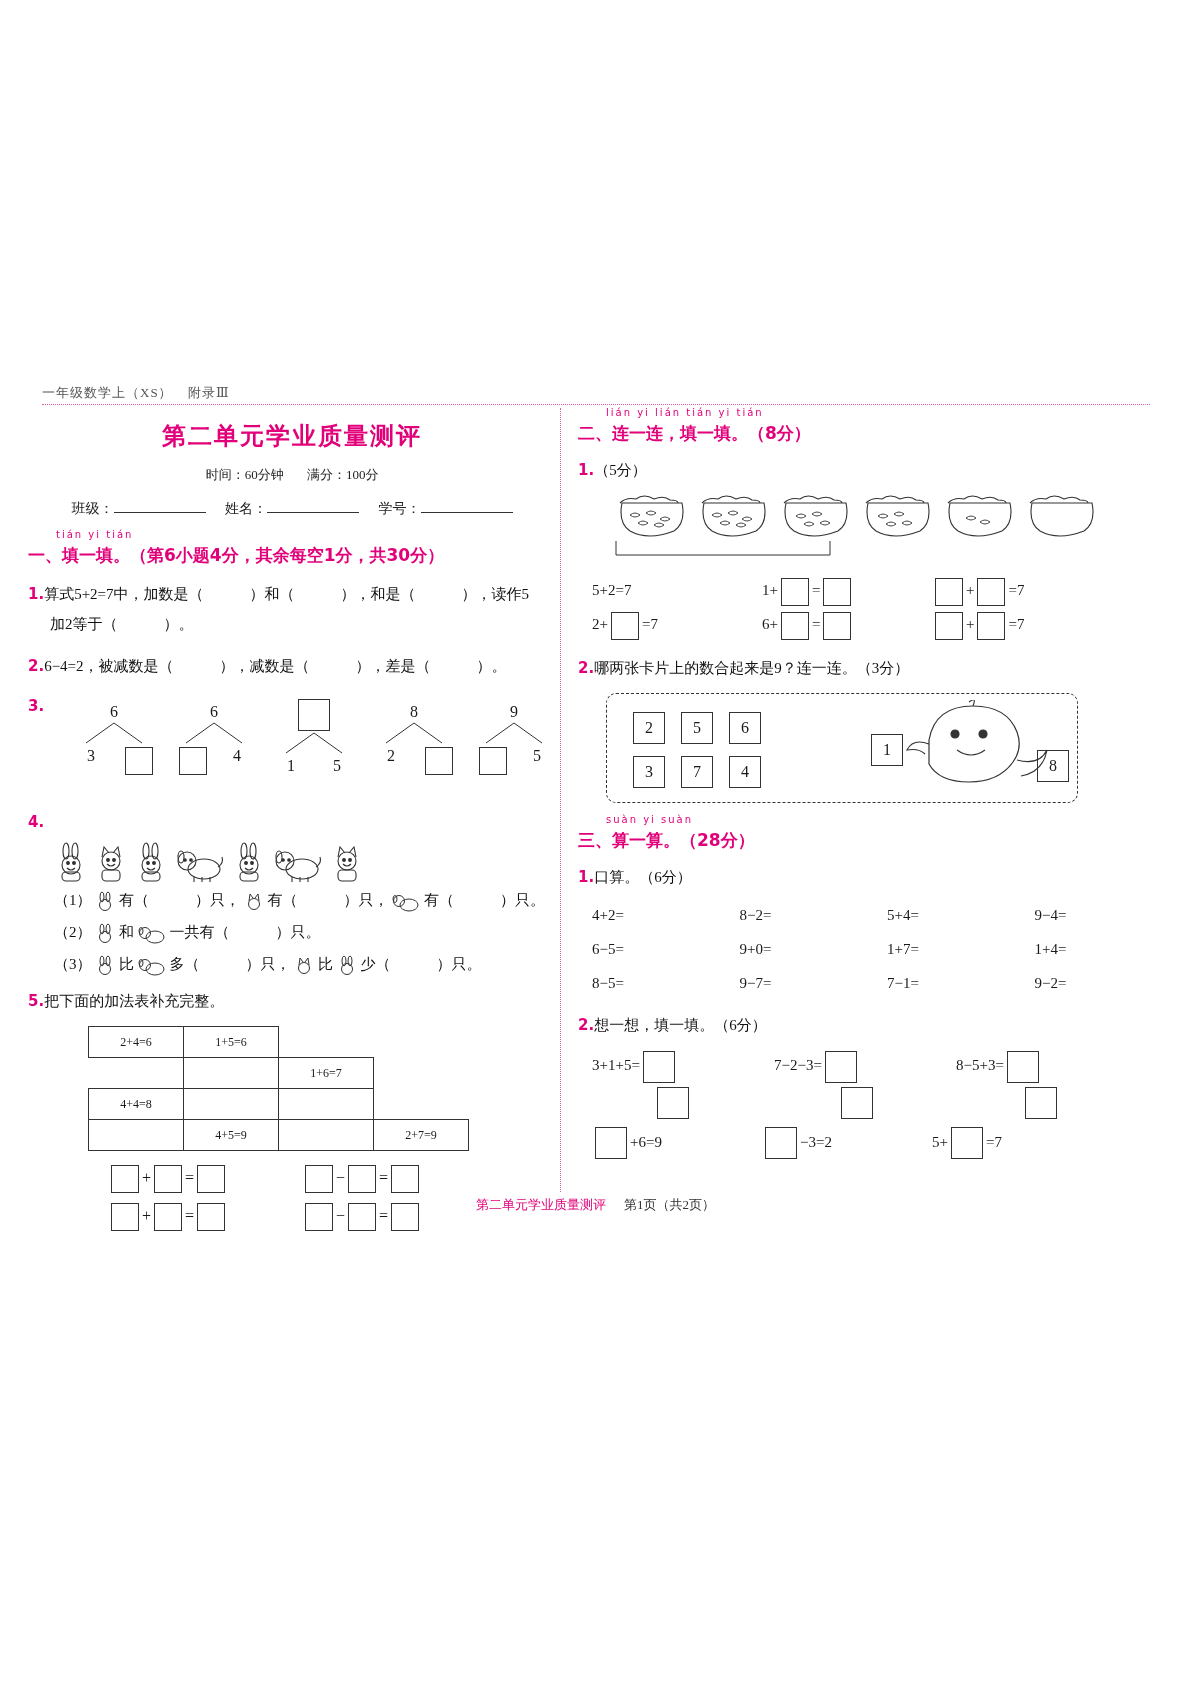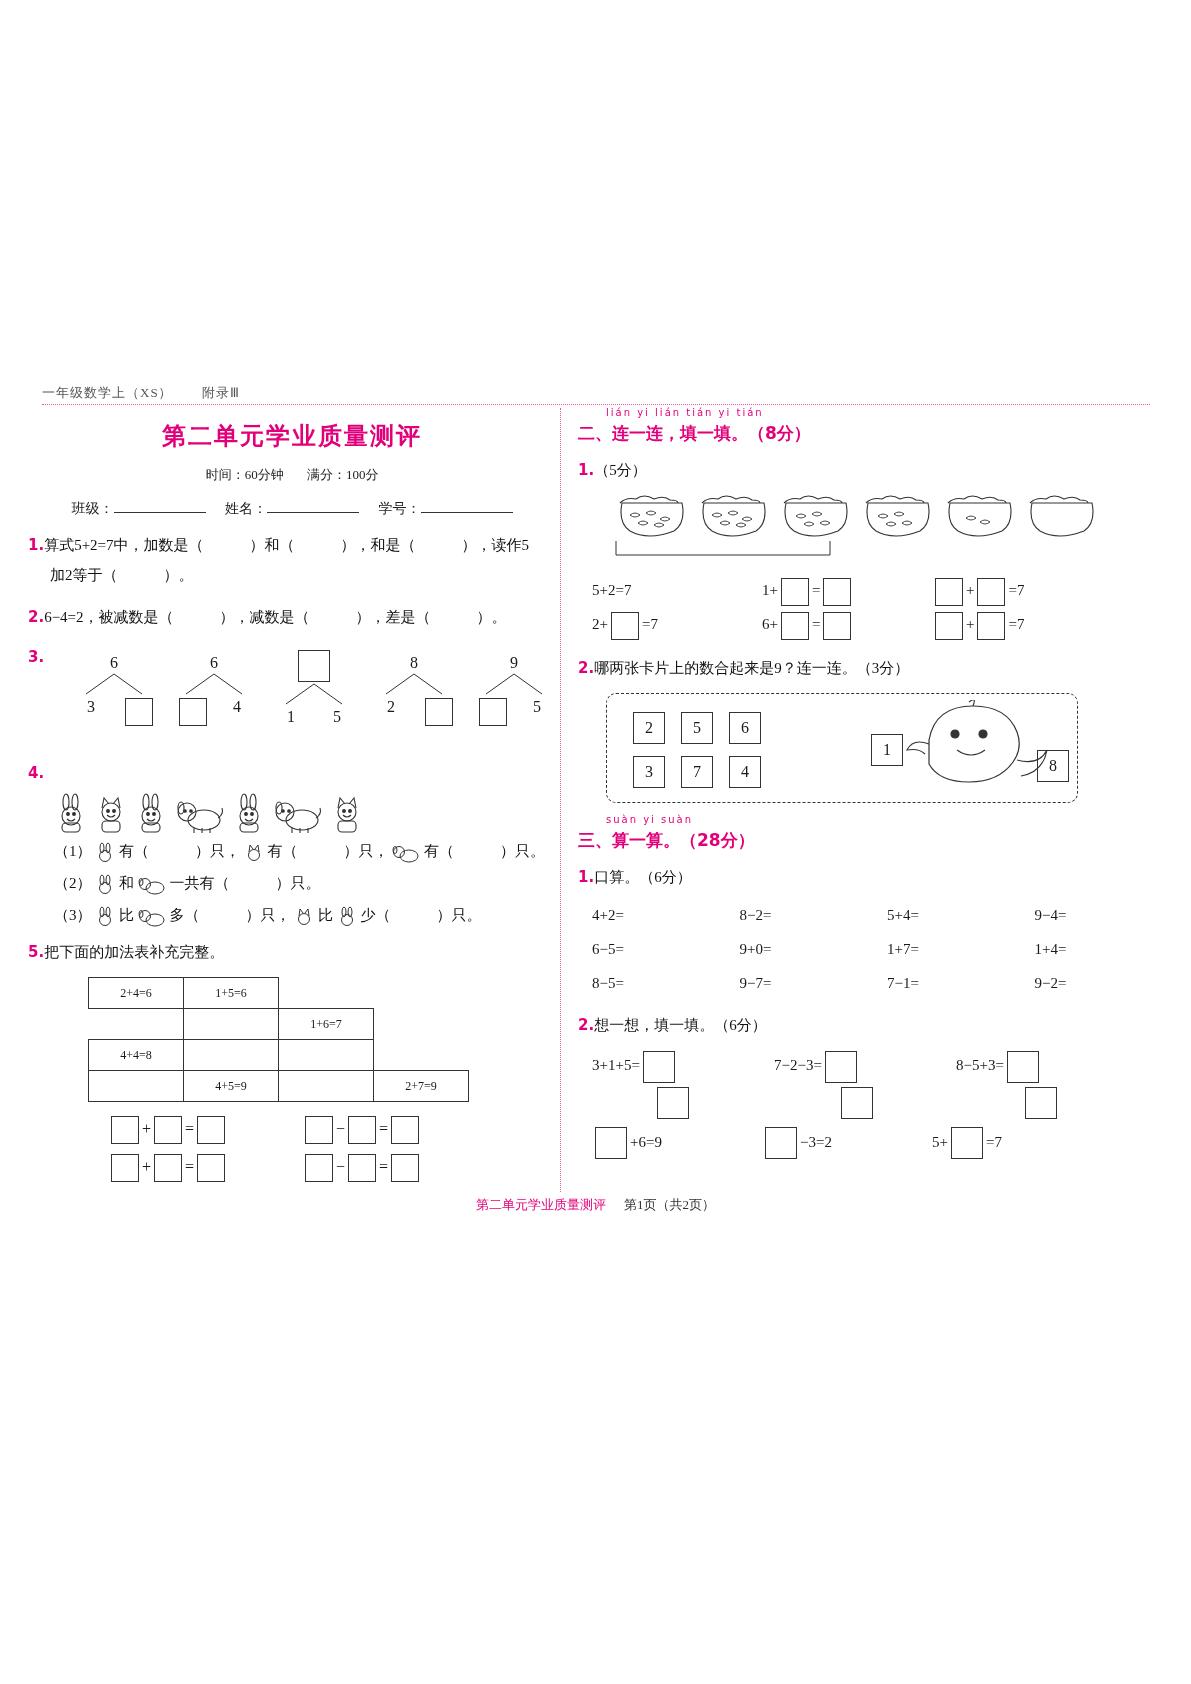--- a/index.html
+++ b/index.html
@@ -12,21 +12,21 @@
     overflow:hidden;
   }
   .page{position:absolute;left:0;top:0;width:1191px;height:1684px;}
 
   
   .hdr{
     position:absolute;left:42px;top:384px;width:1108px;
     font-size:13px;color:#555;
   }
   .hdr .t1{letter-spacing:1px;}
-  .hdr .t2{margin-left:26px;letter-spacing:1px;font-family:Liberation Mono, monospace;}
+  .hdr .t2{margin-left:12px;letter-spacing:1px;}
   .hdr-rule{
     position:absolute;left:42px;top:404px;width:1108px;height:0;
     border-top:1px dotted #e25aa0;
   }
 
   
   .vdiv{
     position:absolute;left:560px;top:408px;height:784px;width:0;
     border-left:1px dotted #e25aa0;
   }
@@ -166,20 +166,24 @@
     <div class="subtitle">
       <span>时间：60分钟</span>
       <span>满分：100分</span>
     </div>
     <div class="infoline">
       <span class="grp"><span>班级：</span><span class="fld"></span></span>
       <span class="grp"><span>姓名：</span><span class="fld"></span></span>
       <span class="grp"><span>学号：</span><span class="fld"></span></span>
     </div>
 
+    <div class="sec" style="margin-top:26px;">
+      <span class="pinyin">tián yi tián</span>
+      <span>一、填一填。</span><span class="score">（第6小题4分，其余每空1分，共30分）</span>
+    </div>
 
     <div class="q">
       <span class="qn">1.</span><span>算式5+2=7中，加数是（</span><span class="blank"></span><span>）和（</span><span class="blank"></span><span>），和是（</span><span class="blank"></span><span>），读作5</span>
       <div class="q2">
         <span>加2等于（</span><span class="blank"></span><span>）。</span>
       </div>
     </div>
 
     <div class="q">
       <span class="qn">2.</span><span>6−4=2，被减数是（</span><span class="blank"></span><span>），减数是（</span><span class="blank"></span><span>），差是（</span><span class="blank"></span><span>）。</span>

